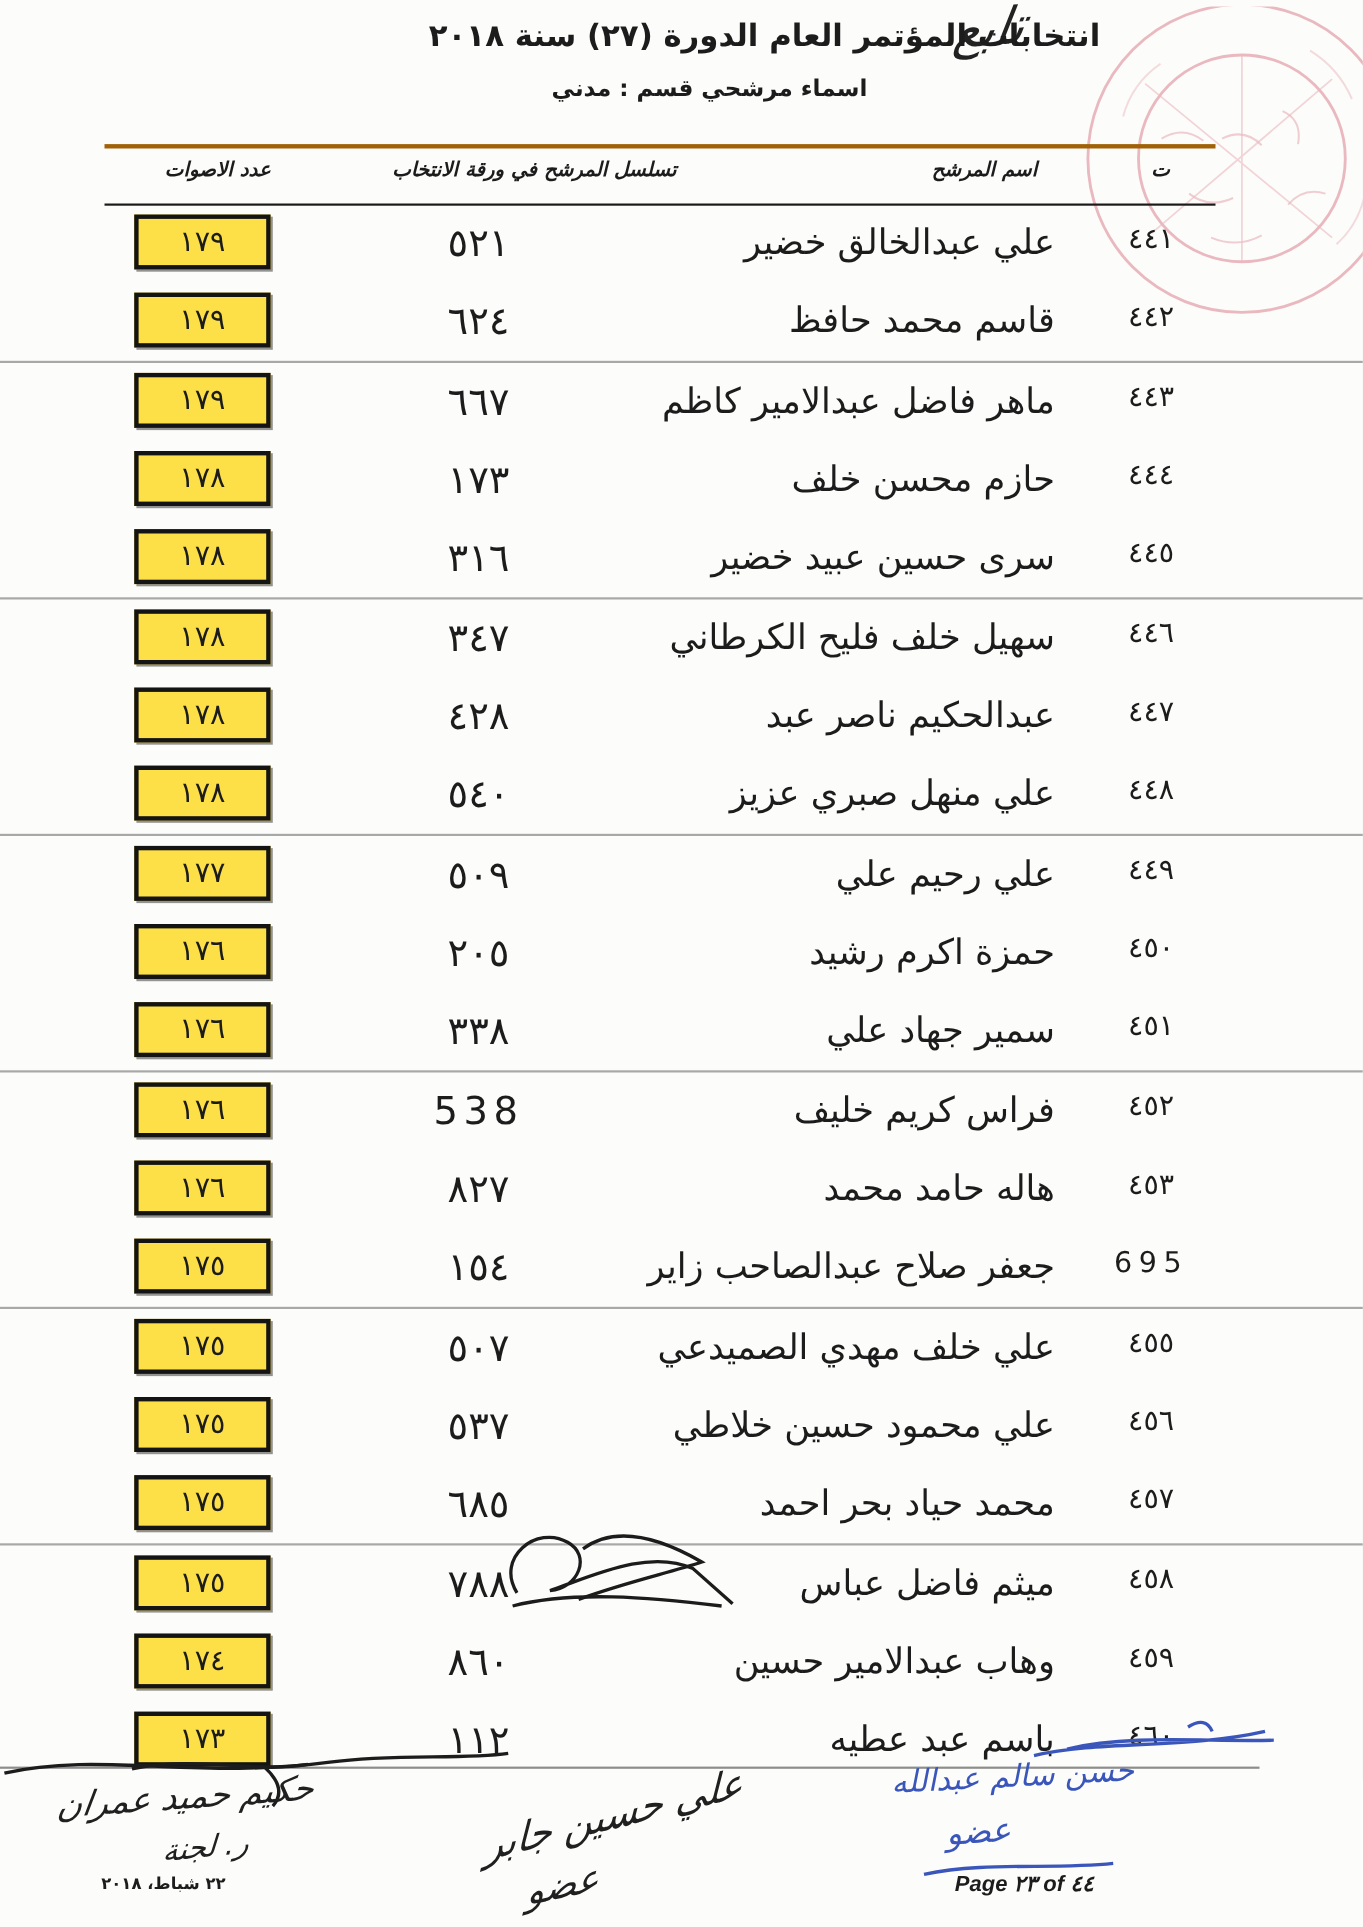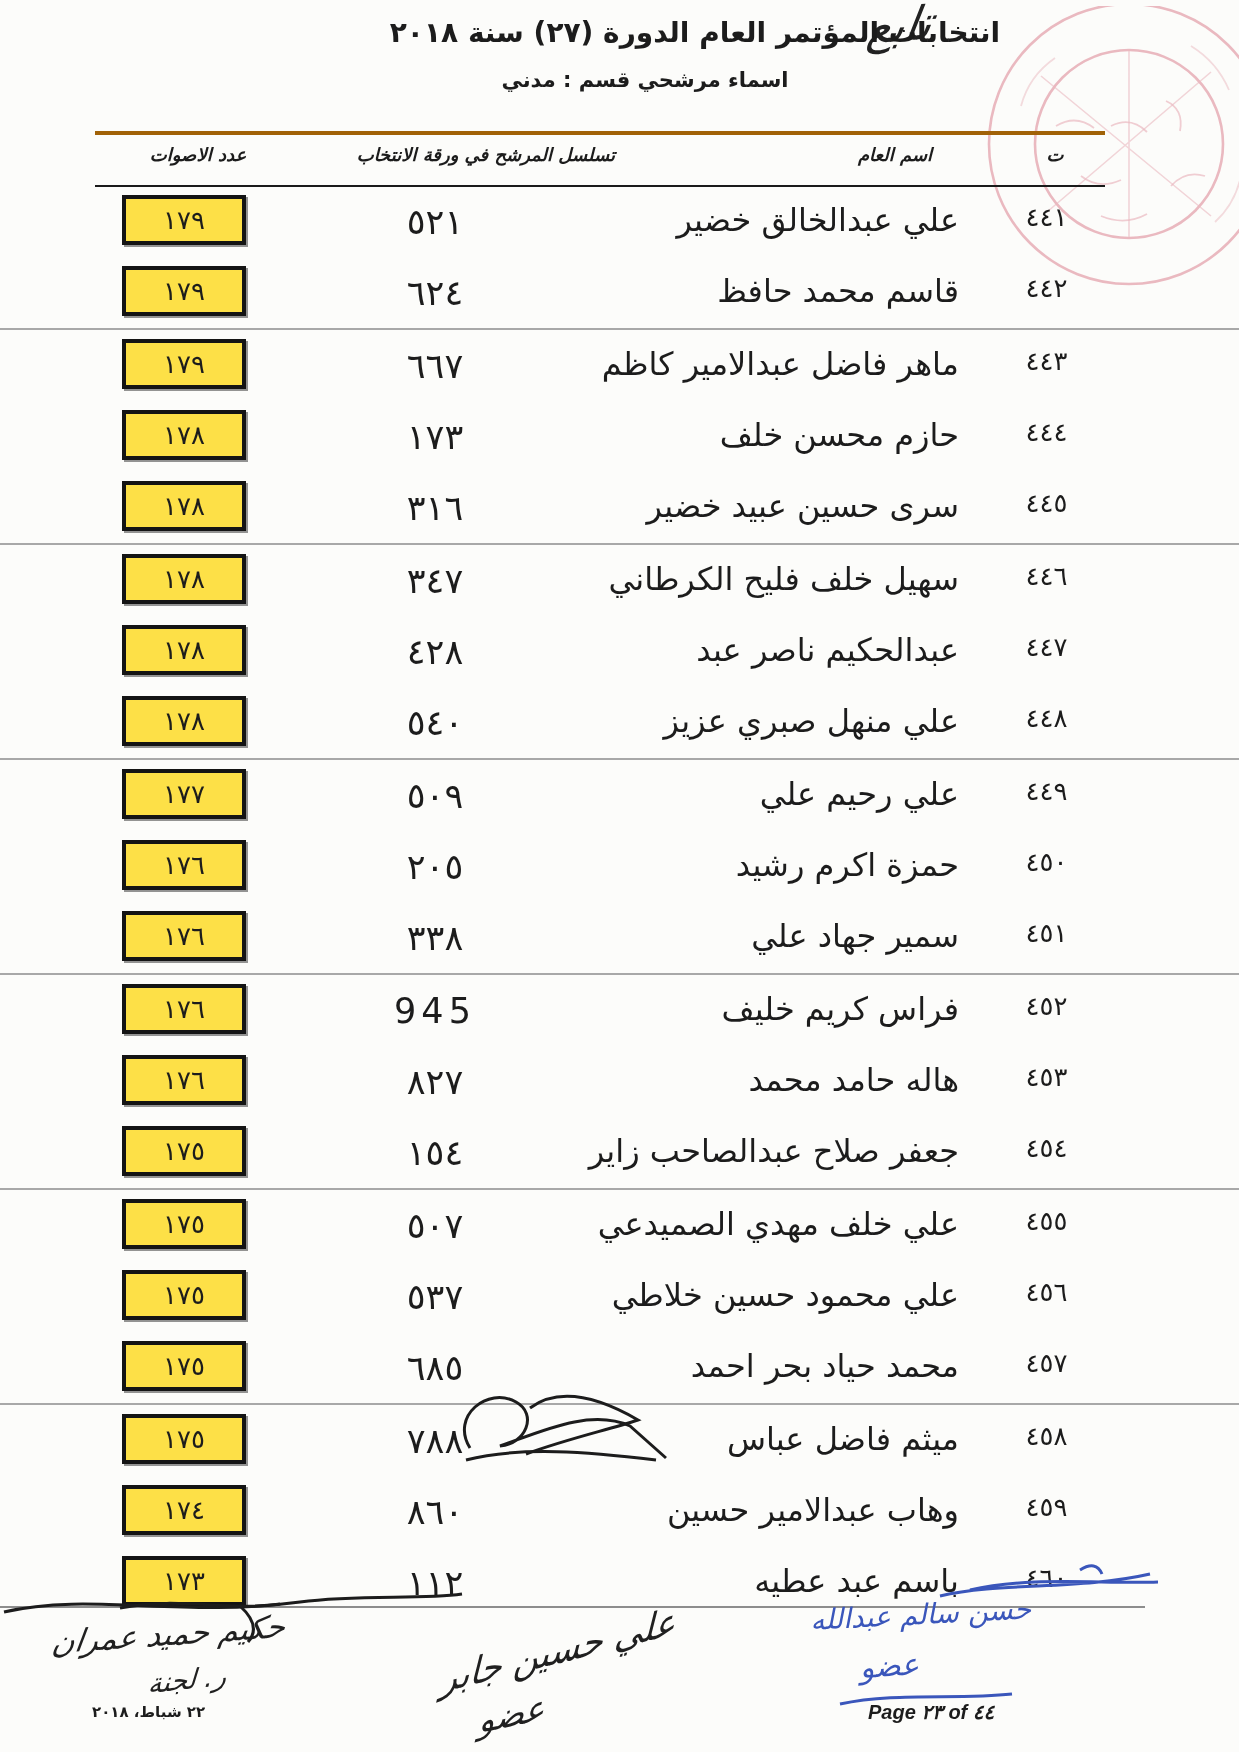--- a/index.html
+++ b/index.html
@@ -91,21 +91,21 @@
   </svg>
 
   <div class="hand-note">تابع</div>
 
   <div class="doc-title">انتخابات المؤتمر العام الدورة (٢٧) سنة ٢٠١٨</div>
   <div class="doc-subtitle">اسماء مرشحي قسم : مدني</div>
 
   <div class="thead">
     <div class="h h-votes">عدد الاصوات</div>
     <div class="h h-seq">تسلسل المرشح في ورقة الانتخاب</div>
-    <div class="h h-name">اسم العام</div>
+    <div class="h h-name">اسم المرشح</div>
     <div class="h h-idx">ت</div>
   </div>
 
   <div class="rows" id="rows">
     <div class="row">
       <div class="cell-votes">١٧٩</div>
       <div class="cell-seq">٥٢١</div>
       <div class="cell-name">علي عبدالخالق خضير</div>
       <div class="cell-idx">٤٤١</div>
     </div>
@@ -175,37 +175,37 @@
 
     <div class="row">
       <div class="cell-votes">١٧٦</div>
       <div class="cell-seq">٣٣٨</div>
       <div class="cell-name">سمير جهاد علي</div>
       <div class="cell-idx">٤٥١</div>
     </div>
 
     <div class="row sep">
       <div class="cell-votes">١٧٦</div>
-      <div class="cell-seq">945</div>
+      <div class="cell-seq">538</div>
       <div class="cell-name">فراس كريم خليف</div>
       <div class="cell-idx">٤٥٢</div>
     </div>
 
     <div class="row">
       <div class="cell-votes">١٧٦</div>
       <div class="cell-seq">٨٢٧</div>
       <div class="cell-name">هاله حامد محمد</div>
       <div class="cell-idx">٤٥٣</div>
     </div>
 
     <div class="row">
       <div class="cell-votes">١٧٥</div>
       <div class="cell-seq">١٥٤</div>
       <div class="cell-name">جعفر صلاح عبدالصاحب زاير</div>
-      <div class="cell-idx">٤٥٤</div>
+      <div class="cell-idx">695</div>
     </div>
 
     <div class="row sep">
       <div class="cell-votes">١٧٥</div>
       <div class="cell-seq">٥٠٧</div>
       <div class="cell-name">علي خلف مهدي الصميدعي</div>
       <div class="cell-idx">٤٥٥</div>
     </div>
 
     <div class="row">

